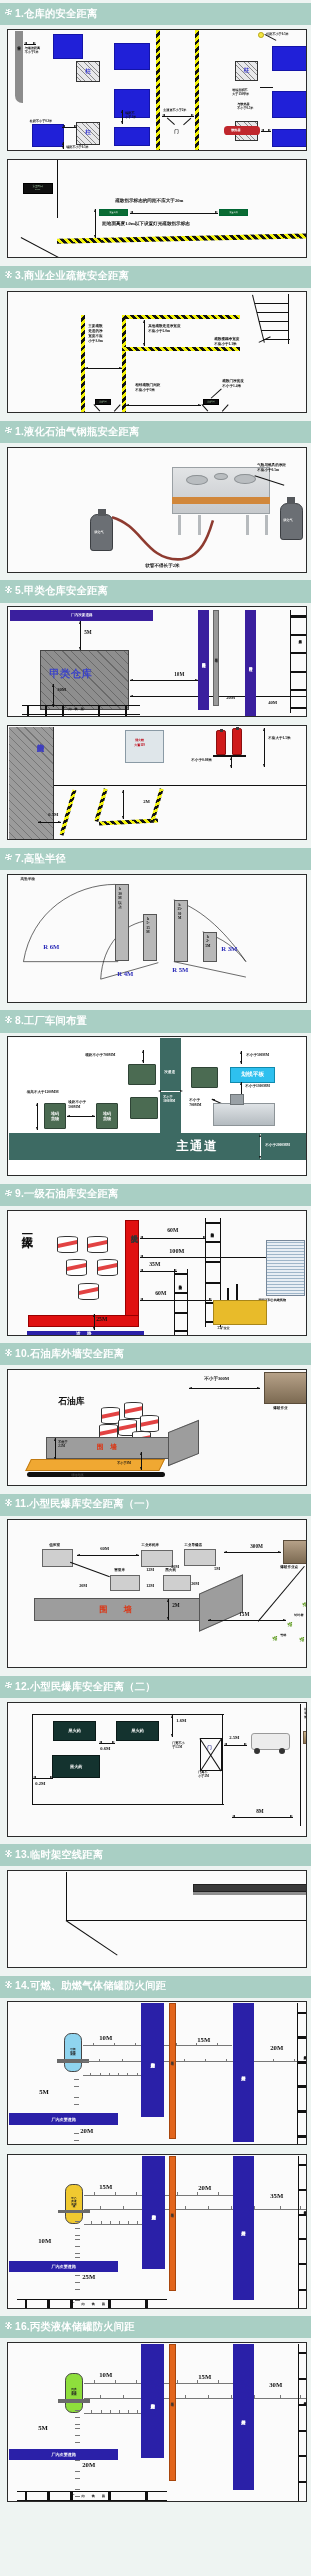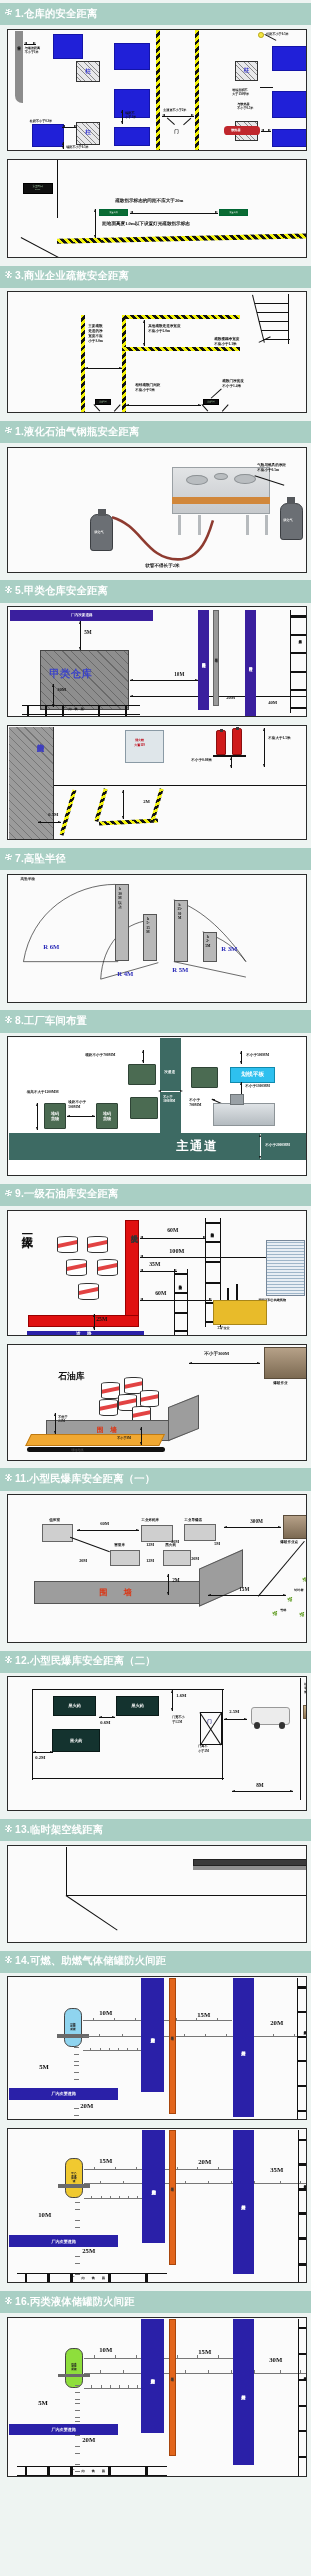--- a/index.html
+++ b/index.html
@@ -137,21 +137,20 @@
   .grass { position:absolute; color:#6aba3a; font-size:4.6px; }
   .cube { position:absolute; background:#cfcfcf; border:0.5px solid #666; }
   .cube-dark { position:absolute; background:#14332f; border:0.5px solid #0a1a18; color:#fff;
     display:flex; align-items:center; justify-content:center; font-size:4.1px; font-weight:bold;
     font-family:"Liberation Serif", serif; }
   .wall-grey {
     position:absolute; background:#9d9d9d; border:0.5px solid #555;
     display:flex; align-items:center; justify-content:center;
     color:#d31; font-weight:bold; font-size:6.7px; letter-spacing:2.6px;
     font-family:"Liberation Serif", serif;
-    margin-top:8px;
   }
   .radiator { position:absolute; background:#c0272d; border-radius:3.6px; }
 </style>
 </head>
 <body>
 
 <div class="page">
 
   <div class="sec-head">
     <span class="gear"></span>
@@ -549,20 +548,24 @@
       <div class="line" style="left:219px;top:77px;width:2.1px;height:12.4px;"></div>
       <div class="line" style="left:228px;top:73px;width:2.1px;height:16.5px;"></div>
       <div class="lbl xs" style="left:209px;top:115px;">工矿企业</div>
 
       <div class="arrow-v" style="left:86px;top:103px;height:16.5px;"></div>
       <div class="dim" style="left:88px;top:105px;font-size:5.7px;">25M</div>
       <div class="road-blue" style="left:18.5px;top:120px;width:117px;height:6.2px;font-size:4.6px;letter-spacing:2.6px;">道 路</div>
     </div>
   </div>
 
+  <div class="sec-head">
+    <span class="gear"></span>
+    <span class="title">10.石油库外墙安全距离</span>
+  </div>
   <div class="fig-wrap">
     <div class="fig" style="height:117px">
       <div class="lbl" style="left:50px;top:26px;font-size:8.8px;">石油库</div>
       <div class="cyl" style="left:93px;top:37px;width:18.5px;height:17.5px;"></div>
       <div class="cyl" style="left:116px;top:32px;width:18.5px;height:17.5px;"></div>
       <div class="cyl" style="left:132px;top:45px;width:18.5px;height:17.5px;"></div>
       <div class="cyl" style="left:110px;top:49px;width:18.5px;height:17.5px;"></div>
       <div class="cyl" style="left:91px;top:54px;width:18.5px;height:17.5px;"></div>
       <div class="cyl" style="left:124px;top:61px;width:18.5px;height:17.5px;"></div>
 

